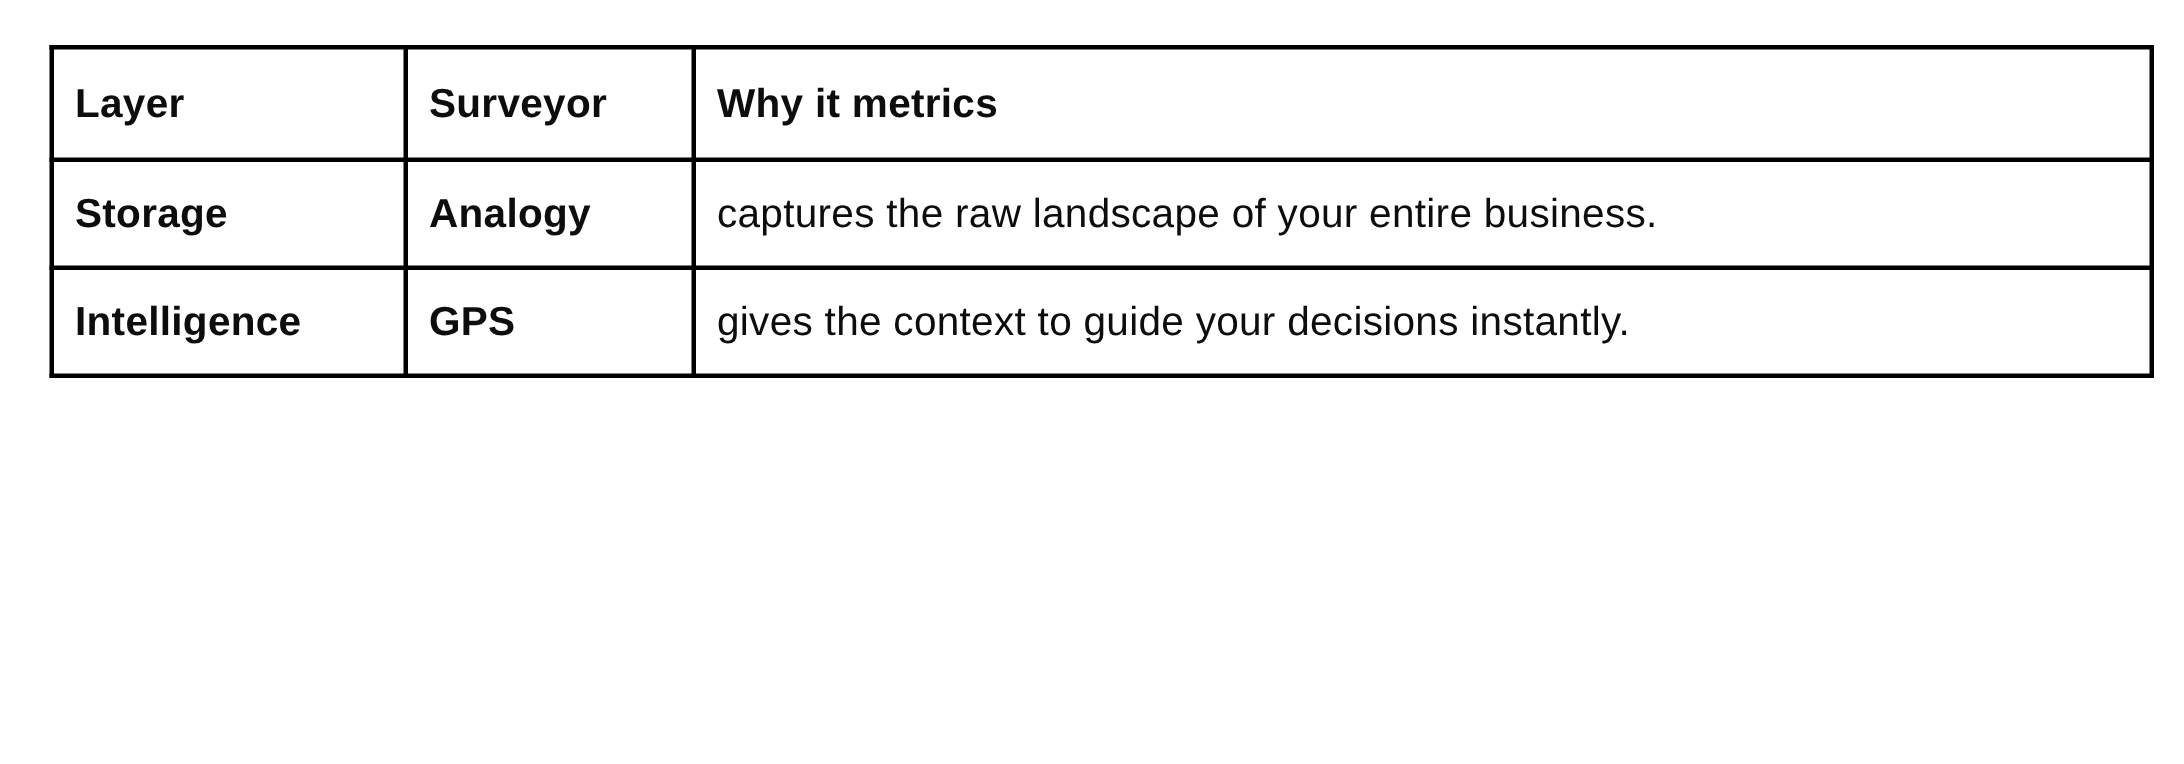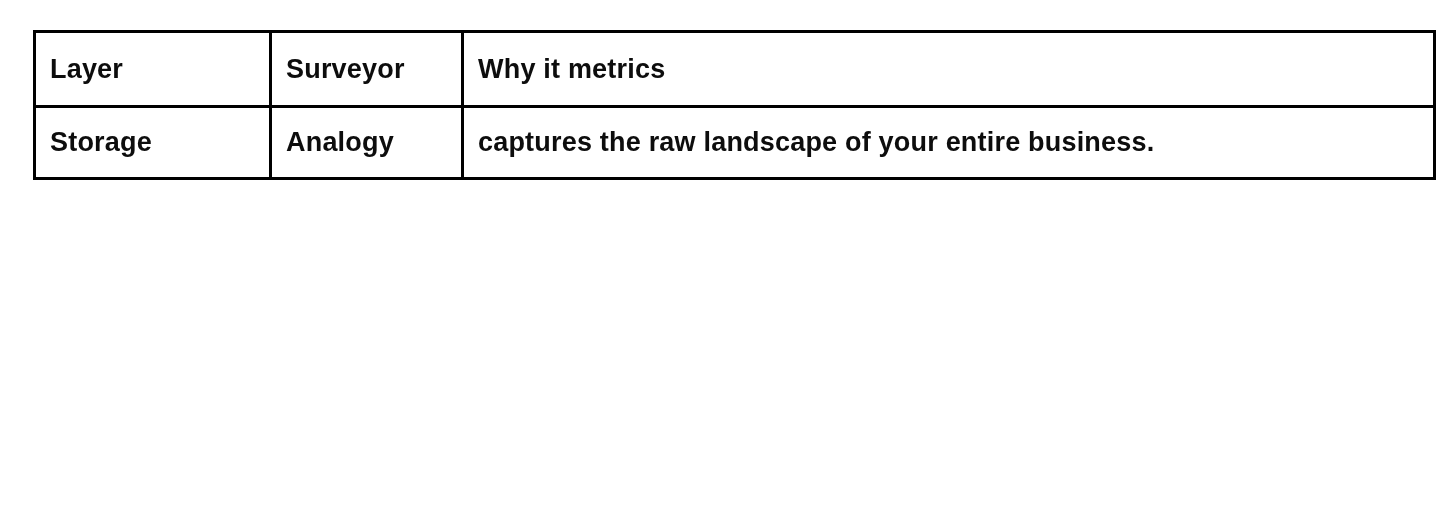--- a/index.html
+++ b/index.html
@@ -41,21 +41,21 @@
     letter-spacing: 0.2px;
     white-space: nowrap;
     overflow: hidden;
   }
   table.analogy-table thead th {
     height: 72px;
     font-weight: 700;
   }
   table.analogy-table tbody tr { height: 72px; }
   td.cell-layer, td.cell-analogy { font-weight: 700; }
-  td.cell-why { font-weight: 700; margin-left: 28px; }
+  td.cell-why { font-weight: 400; margin-left: 28px; }
 </style>
 </head>
 <body>
 
 <div class="canvas">
   <table class="analogy-table">
     <colgroup>
       <col class="col-layer">
       <col class="col-analogy">
       <col class="col-why">
@@ -66,15 +66,20 @@
         <th>Surveyor</th>
         <th>Why it metrics</th>
       </tr>
     </thead>
     <tbody>
       <tr>
         <td class="cell-layer">Storage</td>
         <td class="cell-analogy">Analogy</td>
         <td class="cell-why">captures the raw landscape of your entire business.</td>
       </tr>
+      <tr>
+        <td class="cell-layer">Intelligence</td>
+        <td class="cell-analogy">GPS</td>
+        <td class="cell-why">gives the context to guide your decisions instantly.</td>
+      </tr>
     </tbody>
   </table>
 </div>
 
 </body></html>

